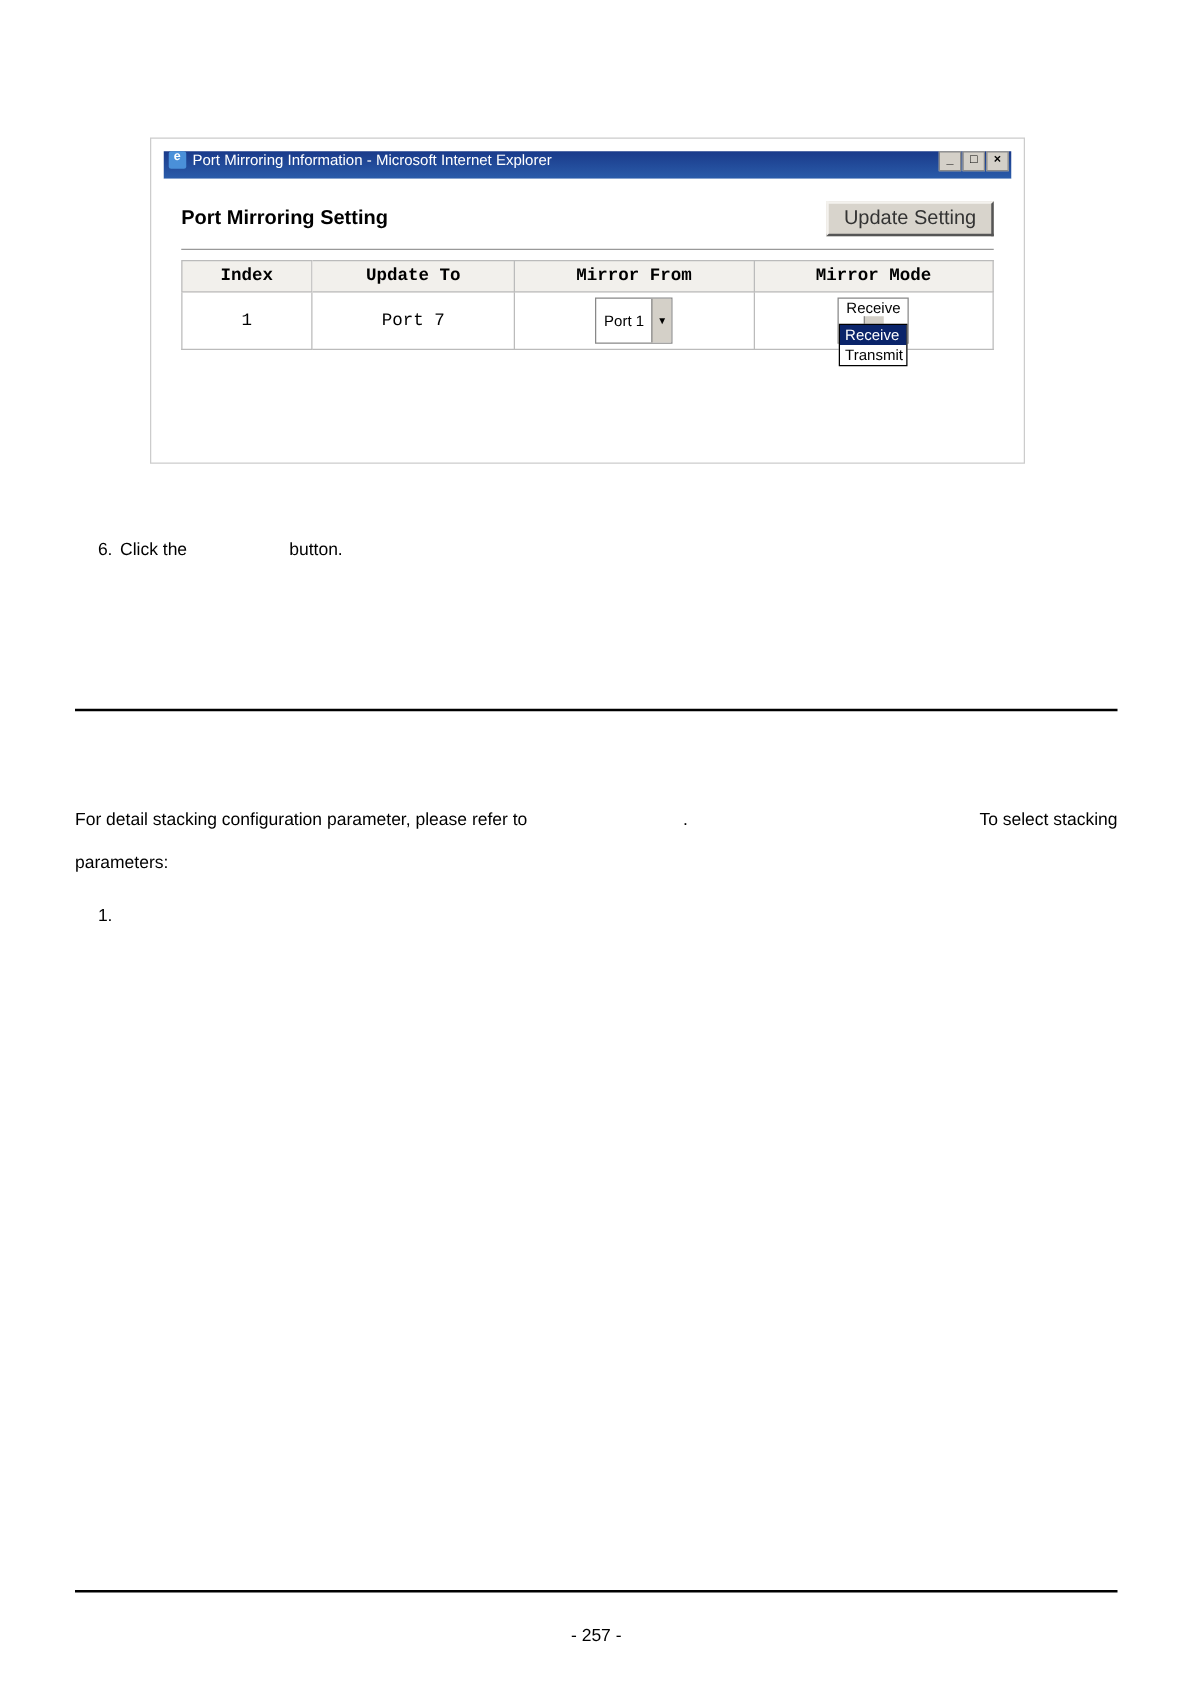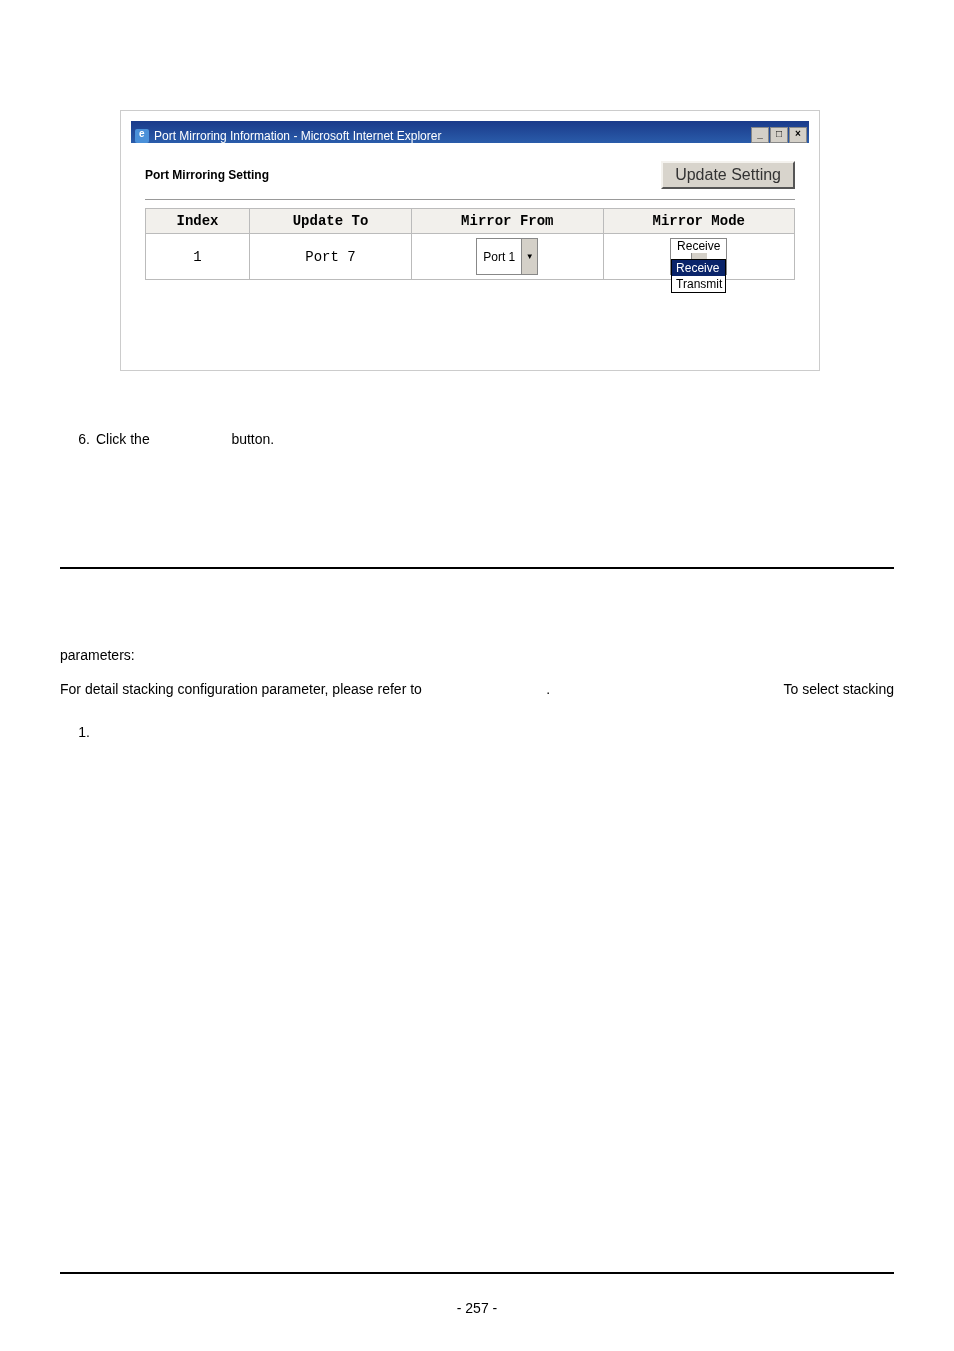--- a/index.html
+++ b/index.html
@@ -20,21 +20,21 @@
     margin: 60px 0 0 60px;
     width: 700px;
     border: 1px solid #ccc;
     padding: 10px;
     background: #fff;
   }
   .titlebar {
     height: 22px;
     background: linear-gradient(#1a3a8a, #2a5caa);
     display: flex;
-    align-items: flex-end;
+    align-items: flex-start;
     padding: 0 2px 0 4px;
     font-size: 12px;
     color: #fff;
   }
   .titlebar .ie-icon {
     width: 14px; height: 14px;
     background: #4a90d9;
     margin-right: 5px;
     display: inline-block;
     border-radius: 2px;
@@ -65,21 +65,21 @@
     padding: 18px 14px 80px 14px;
     background: #fff;
   }
   .heading-row {
     display: flex;
     align-items: center;
     margin-bottom: 10px;
   }
   .heading-row .pm-title {
     font-weight: bold;
-    font-size: 12px;
+    font-size: 16px;
     flex: 1;
   }
   .update-btn {
     background: #d8d4cc;
     border-top: 2px solid #f4f2ee;
     border-left: 2px solid #f4f2ee;
     border-right: 2px solid #555;
     border-bottom: 2px solid #555;
     padding: 3px 12px;
     font-size: 16px;
@@ -260,27 +260,27 @@
     <span class="txt">
       <span>Click the</span>
       &nbsp;&nbsp;&nbsp;&nbsp;&nbsp;&nbsp;&nbsp;&nbsp;&nbsp;&nbsp;&nbsp;&nbsp;&nbsp;&nbsp;&nbsp;&nbsp;&nbsp;&nbsp;&nbsp;
       <span>button.</span>
     </span>
   </div>
 
   <hr class="section-hr">
 
   <div class="body-text">
-    <div>parameters:</div>
     <div>
       <span>For detail stacking configuration parameter, please refer to</span>
       &nbsp;&nbsp;&nbsp;&nbsp;&nbsp;&nbsp;&nbsp;&nbsp;&nbsp;&nbsp;&nbsp;&nbsp;&nbsp;&nbsp;&nbsp;&nbsp;&nbsp;&nbsp;&nbsp;&nbsp;&nbsp;&nbsp;&nbsp;&nbsp;&nbsp;&nbsp;&nbsp;&nbsp;&nbsp;&nbsp;
       <span>.</span>
       <span class="right-frag">To select stacking</span>
     </div>
+    <div>parameters:</div>
   </div>
 
   <div class="step-line2">
     <span class="num">1.</span>
   </div>
 
 </div>
 
 <hr class="bottom-hr">
 <div class="page-num">- 257 -</div>

